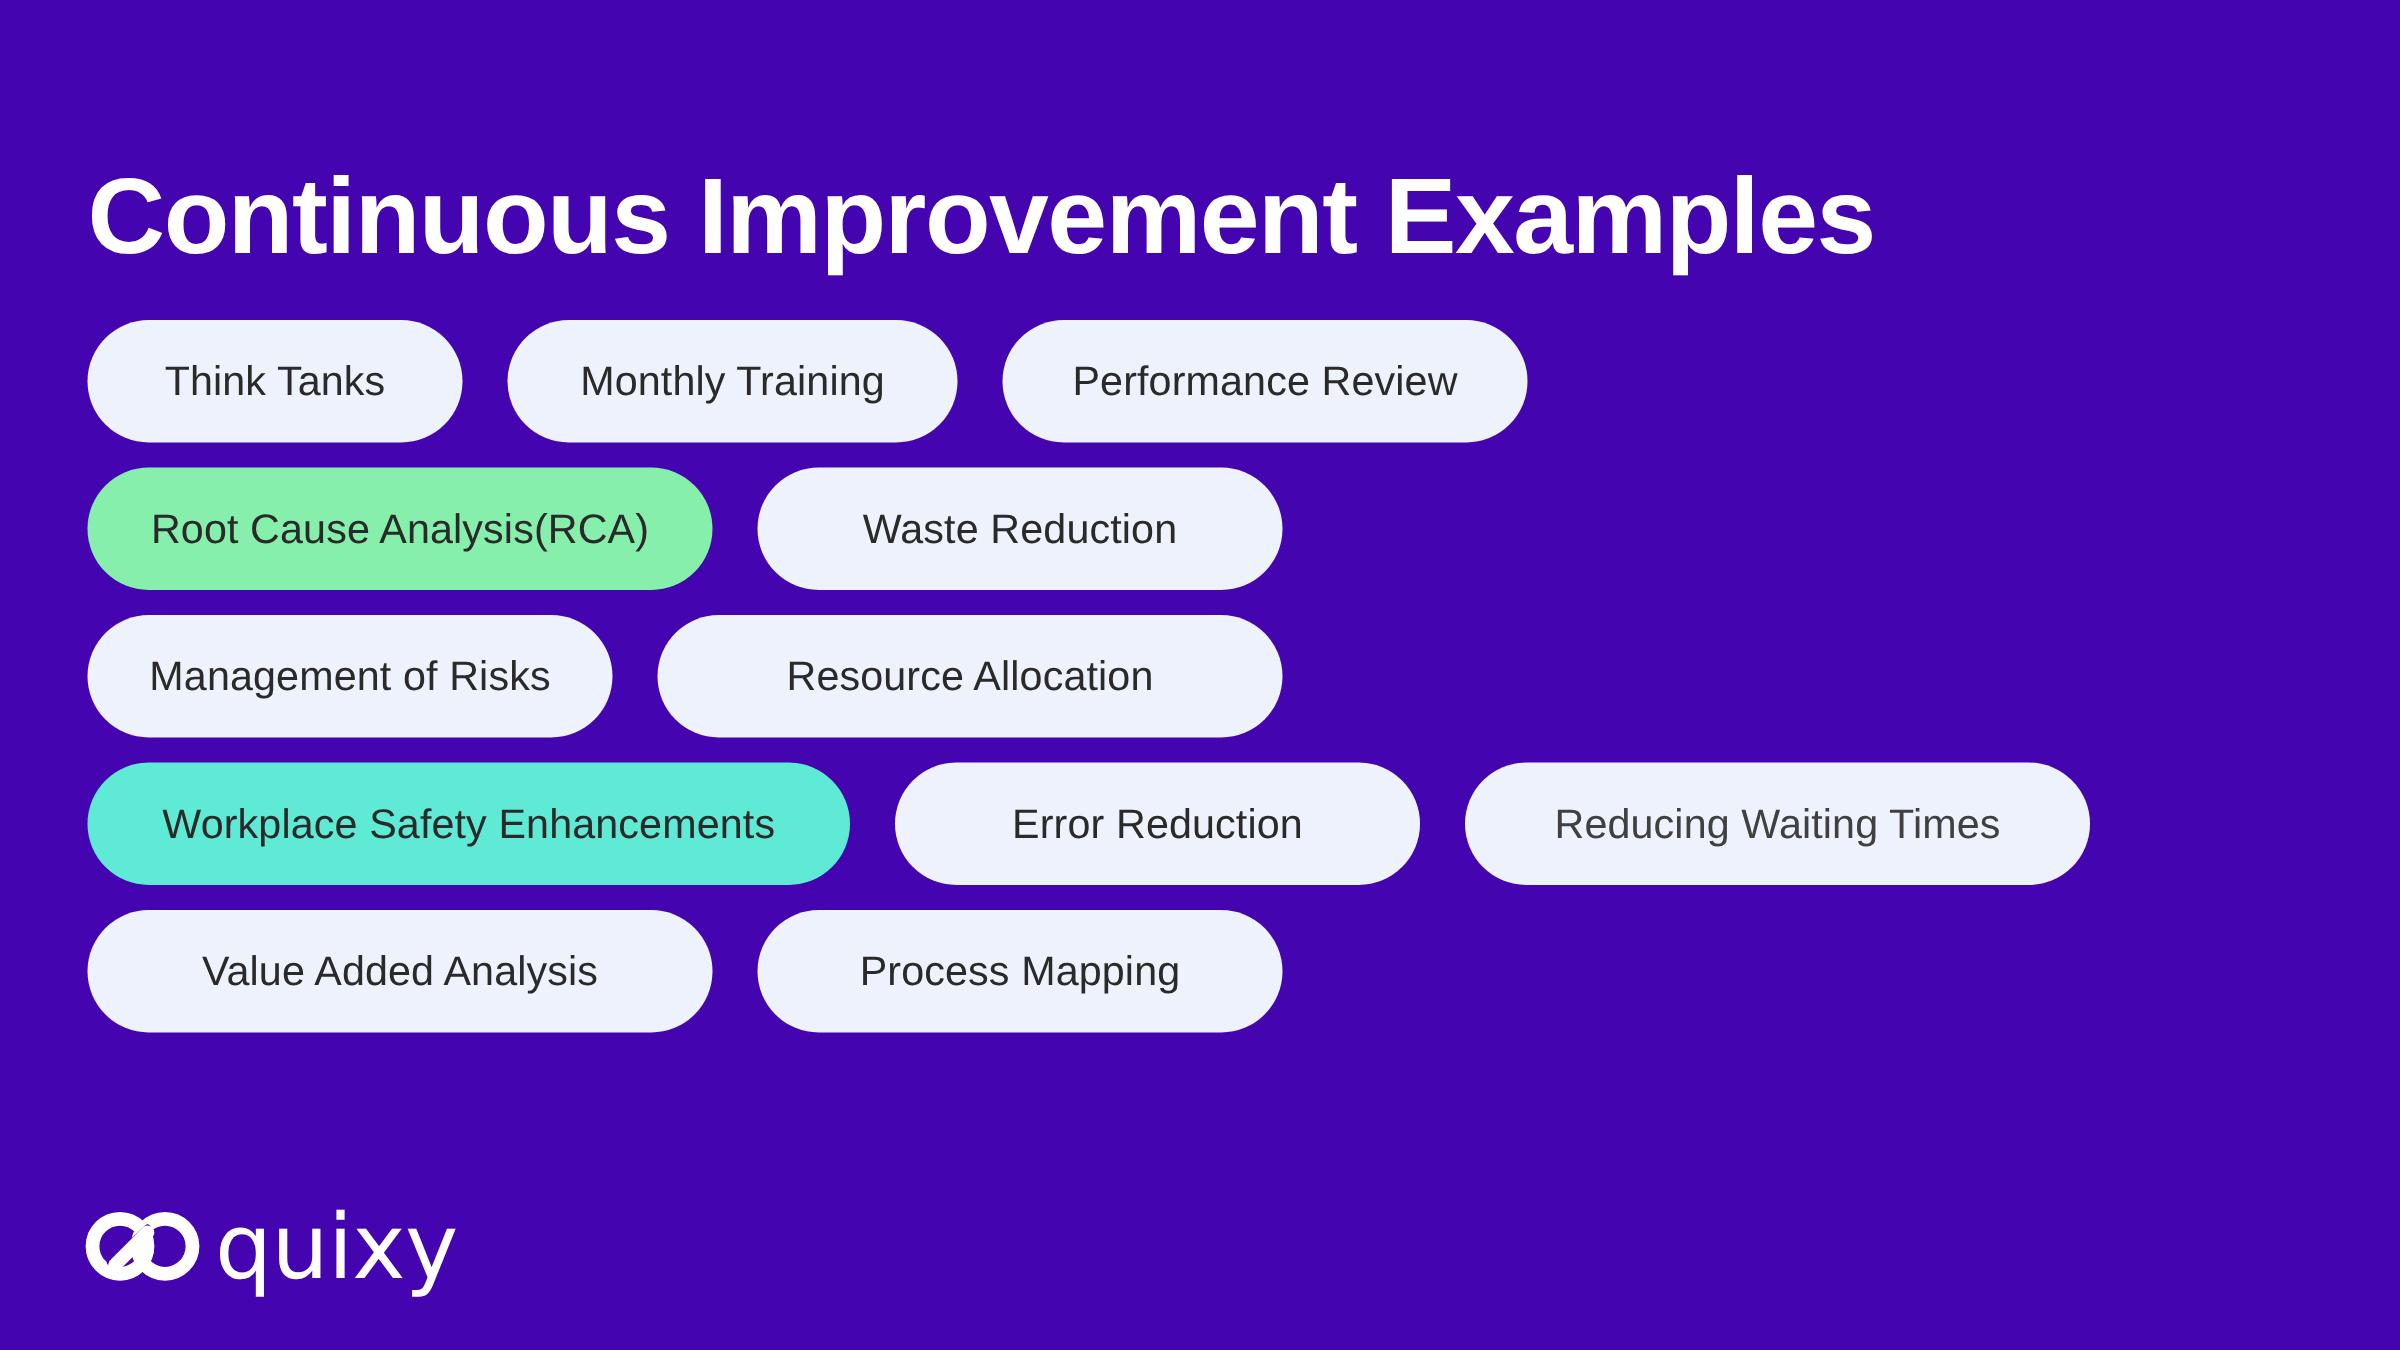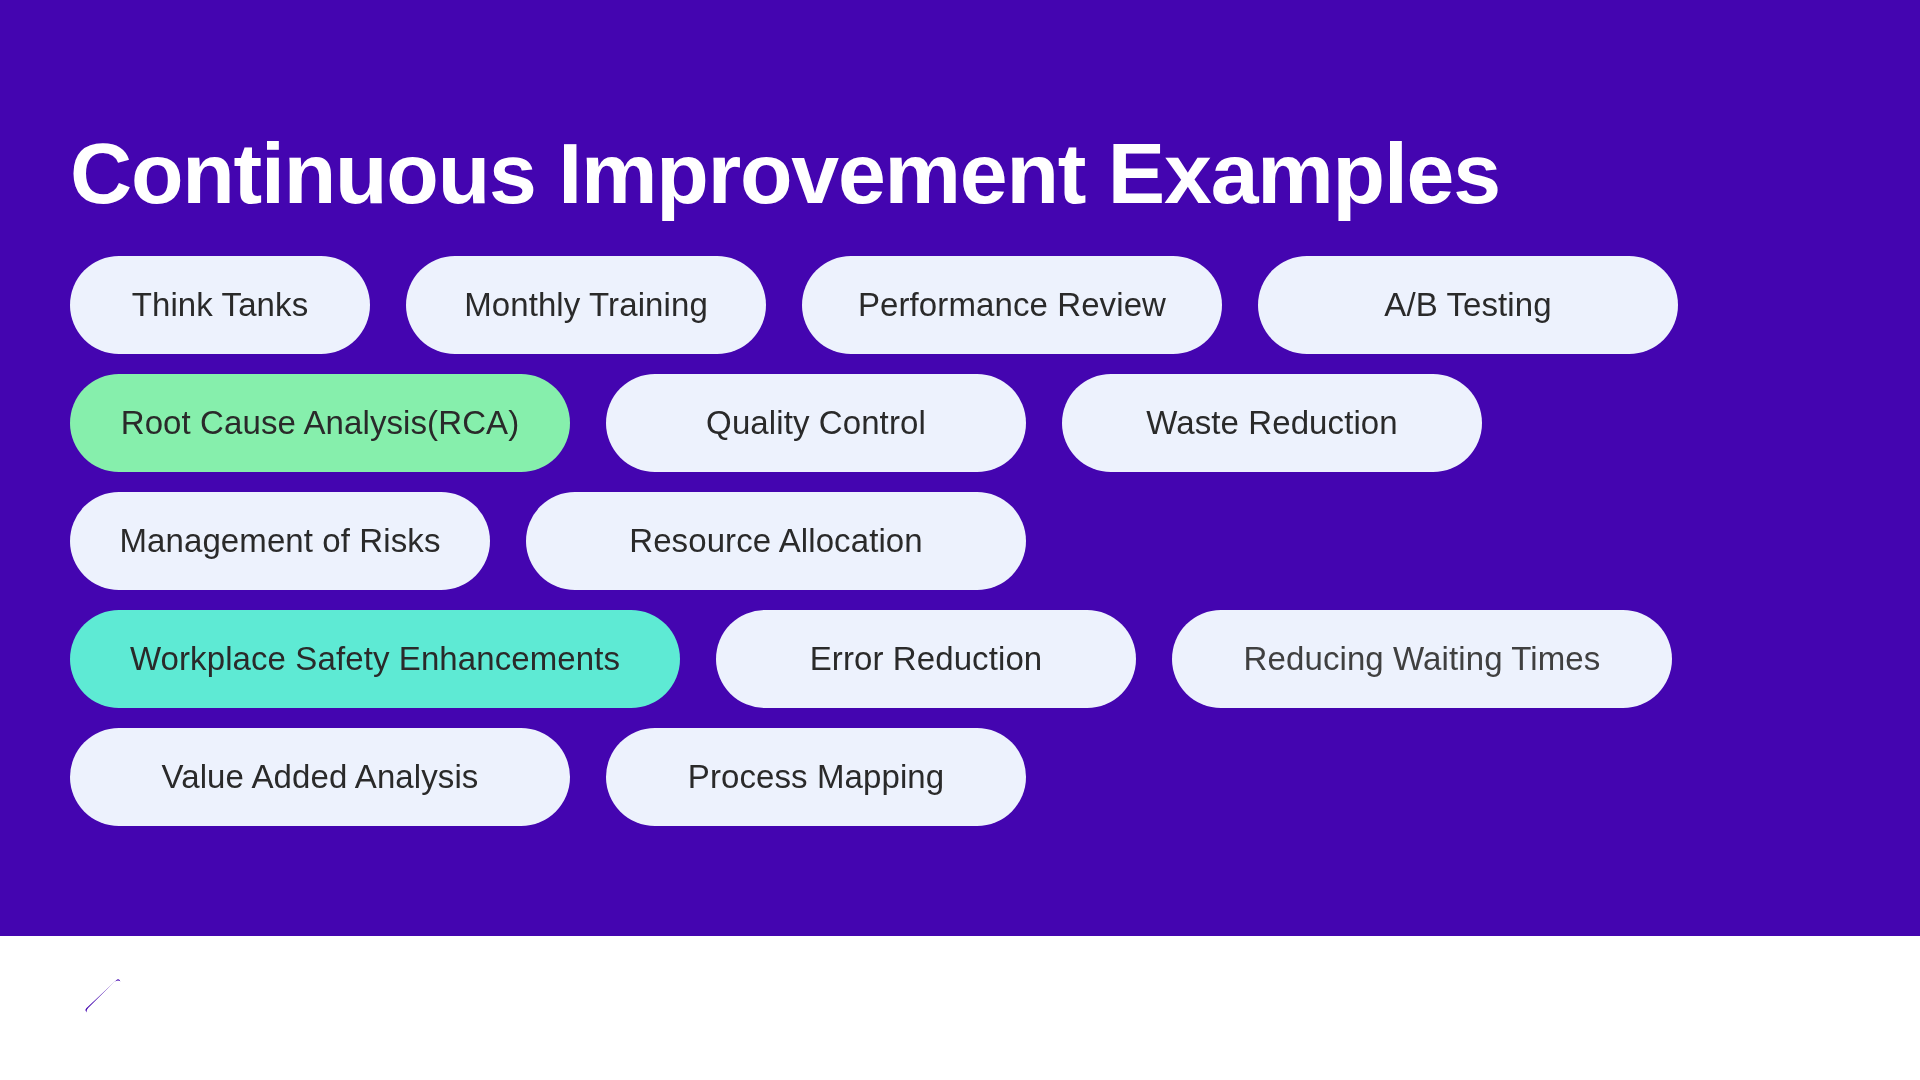--- a/index.html
+++ b/index.html
@@ -10,21 +10,21 @@
   body {
     width: 1920px;
     height: 1080px;
     overflow: hidden;
     font-family: "Liberation Sans", "DejaVu Sans", sans-serif;
   }
 
   #canvas {
     position: relative;
     width: 1920px;
-    height: 936px;
+    height: 1080px;
     background: #4405B0;
     box-sizing: border-box;
   }
 
   
   #page-title {
     position: absolute;
     left: 70px;
     top: 70px;
     width: 1700px;
@@ -111,25 +111,23 @@
 
 <div id="canvas" style="background: rgb(68, 5, 176);">
 
   <h1 id="page-title" style="color: rgb(255, 255, 255);">Continuous Improvement Examples</h1>
 
   <div id="pill-rows">
       <div class="pill-row">
         <div class="pill w-xs" style="background: rgb(237, 242, 253); color: rgb(42, 42, 42);">Think Tanks</div>
         <div class="pill w-sm" style="background: rgb(237, 242, 253); color: rgb(42, 42, 42);">Monthly Training</div>
         <div class="pill w-md" style="background: rgb(237, 242, 253); color: rgb(42, 42, 42);">Performance Review</div>
-        <div class="pill w-md" style="background: rgb(237, 242, 253); color: rgb(42, 42, 42);">A/B Testing</div>
       </div>
       <div class="pill-row">
         <div class="pill w-lg" style="background: #86efac; color: rgb(42, 42, 42);">Root Cause Analysis(RCA)</div>
-        <div class="pill w-md" style="background: rgb(237, 242, 253); color: rgb(42, 42, 42);">Quality Control</div>
         <div class="pill w-md" style="background: rgb(237, 242, 253); color: rgb(42, 42, 42);">Waste Reduction</div>
       </div>
       <div class="pill-row">
         <div class="pill w-md" style="background: rgb(237, 242, 253); color: rgb(42, 42, 42);">Management of Risks</div>
         <div class="pill w-lg" style="background: rgb(237, 242, 253); color: rgb(42, 42, 42);">Resource Allocation</div>
       </div>
       <div class="pill-row">
         <div class="pill w-xl" style="background: #5eead4; color: rgb(42, 42, 42);">Workplace Safety Enhancements</div>
         <div class="pill w-md" style="background: rgb(237, 242, 253); color: rgb(42, 42, 42);">Error Reduction</div>
         <div class="pill w-lg" style="background: rgb(237, 242, 253); color: #404040;">Reducing Waiting Times</div>

